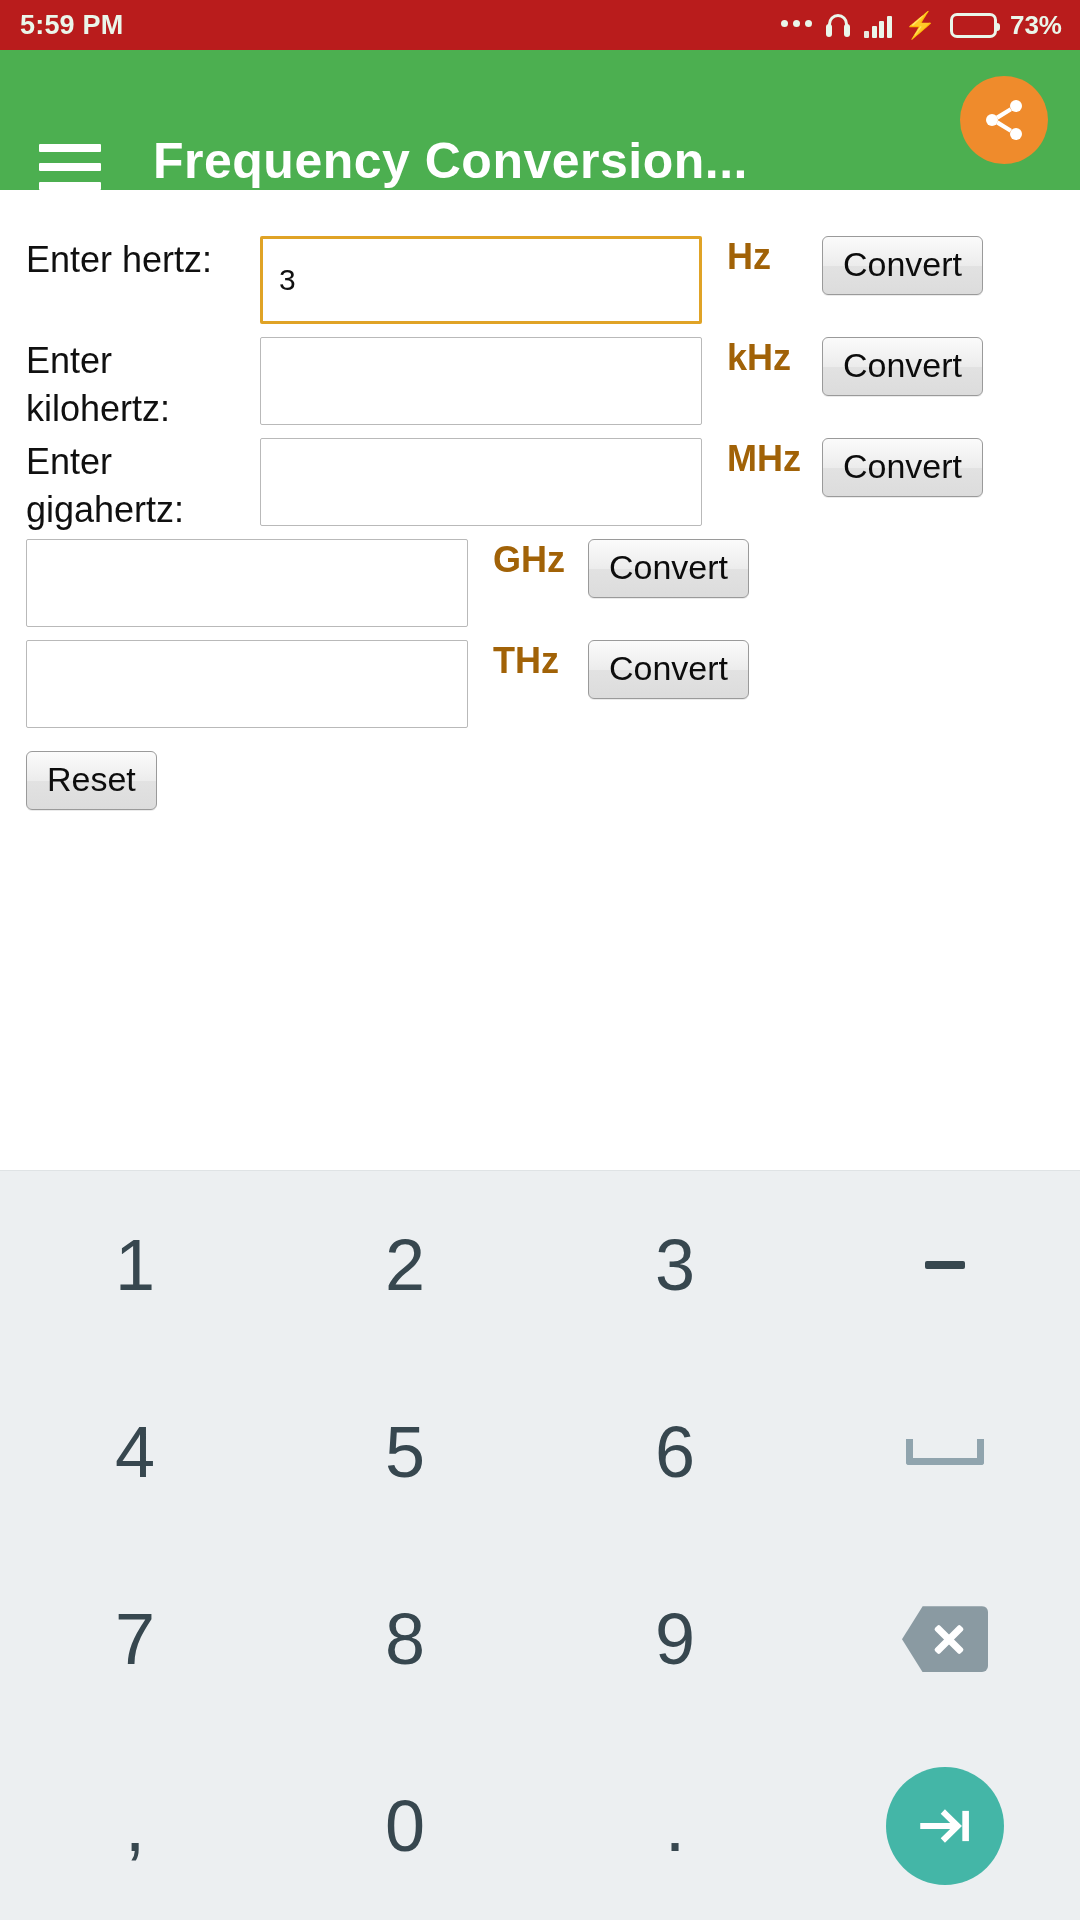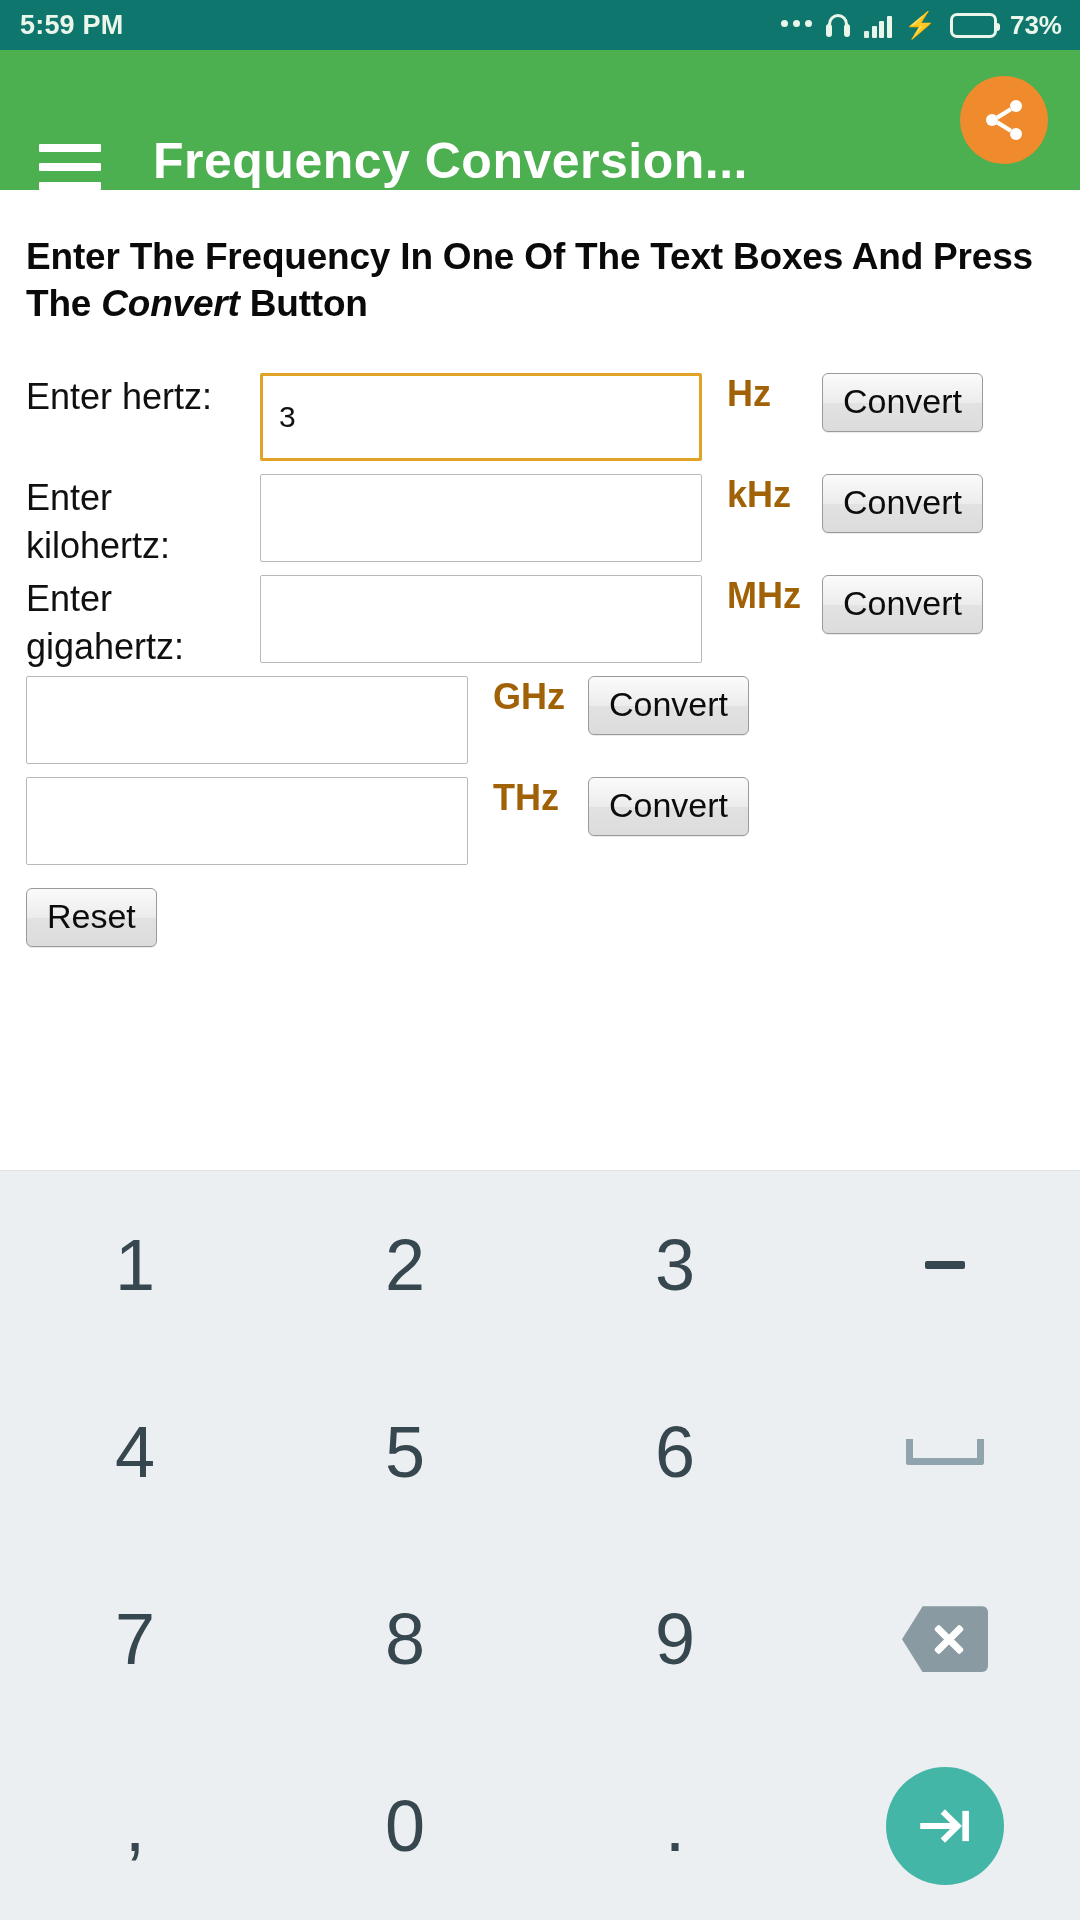--- a/index.html
+++ b/index.html
@@ -6,21 +6,21 @@
   html, body {
     width: 1080px; height: 1920px;
     background: #ffffff;
     font-family: "Liberation Sans", sans-serif;
     overflow: hidden;
   }
   #app { position: relative; width: 1080px; height: 1920px; }
 
   
   .statusbar {
-    height: 50px; background: #0f766e;
+    height: 50px; background: #b91c1c;
     display: flex; align-items: center; justify-content: space-between;
     padding: 0 18px 0 20px; color: #e8f5e9;
   }
   .status-time {
     font-size: 27px; font-weight: 700; letter-spacing: .2px;
     font-family: "Liberation Sans Narrow", "Liberation Sans", sans-serif;
     color: #eaf6ea;
   }
   .status-right { display: flex; align-items: center; gap: 13px; }
   .dots { display: flex; gap: 5px; align-items: flex-end; padding-bottom: 3px; }
@@ -189,23 +189,20 @@
       <svg width="48" height="48" viewBox="0 0 24 24">
         <circle cx="18" cy="5" r="3" fill="#ffffff"></circle>
         <circle cx="6" cy="12" r="3" fill="#ffffff"></circle>
         <circle cx="18" cy="19" r="3" fill="#ffffff"></circle>
         <path d="M8.6 10.8 L15.4 6.6 M8.6 13.2 L15.4 17.4" stroke="#ffffff" stroke-width="2.1" fill="none"></path>
       </svg>
     </div>
   </div>
 
   <div class="content">
-    <div class="instructions">
-      <span>Enter The Frequency In One Of The Text Boxes And Press The </span><em>Convert</em><span> Button</span>
-    </div>
 
     <div class="rows">
 
       <div class="conv-row">
         <div class="conv-label">Enter hertz:</div>
         <input class="conv-input focused" type="text" value="3" style="">
         <div class="conv-unit">Hz</div>
         <button class="btn btn-convert">Convert</button>
       </div>
 

